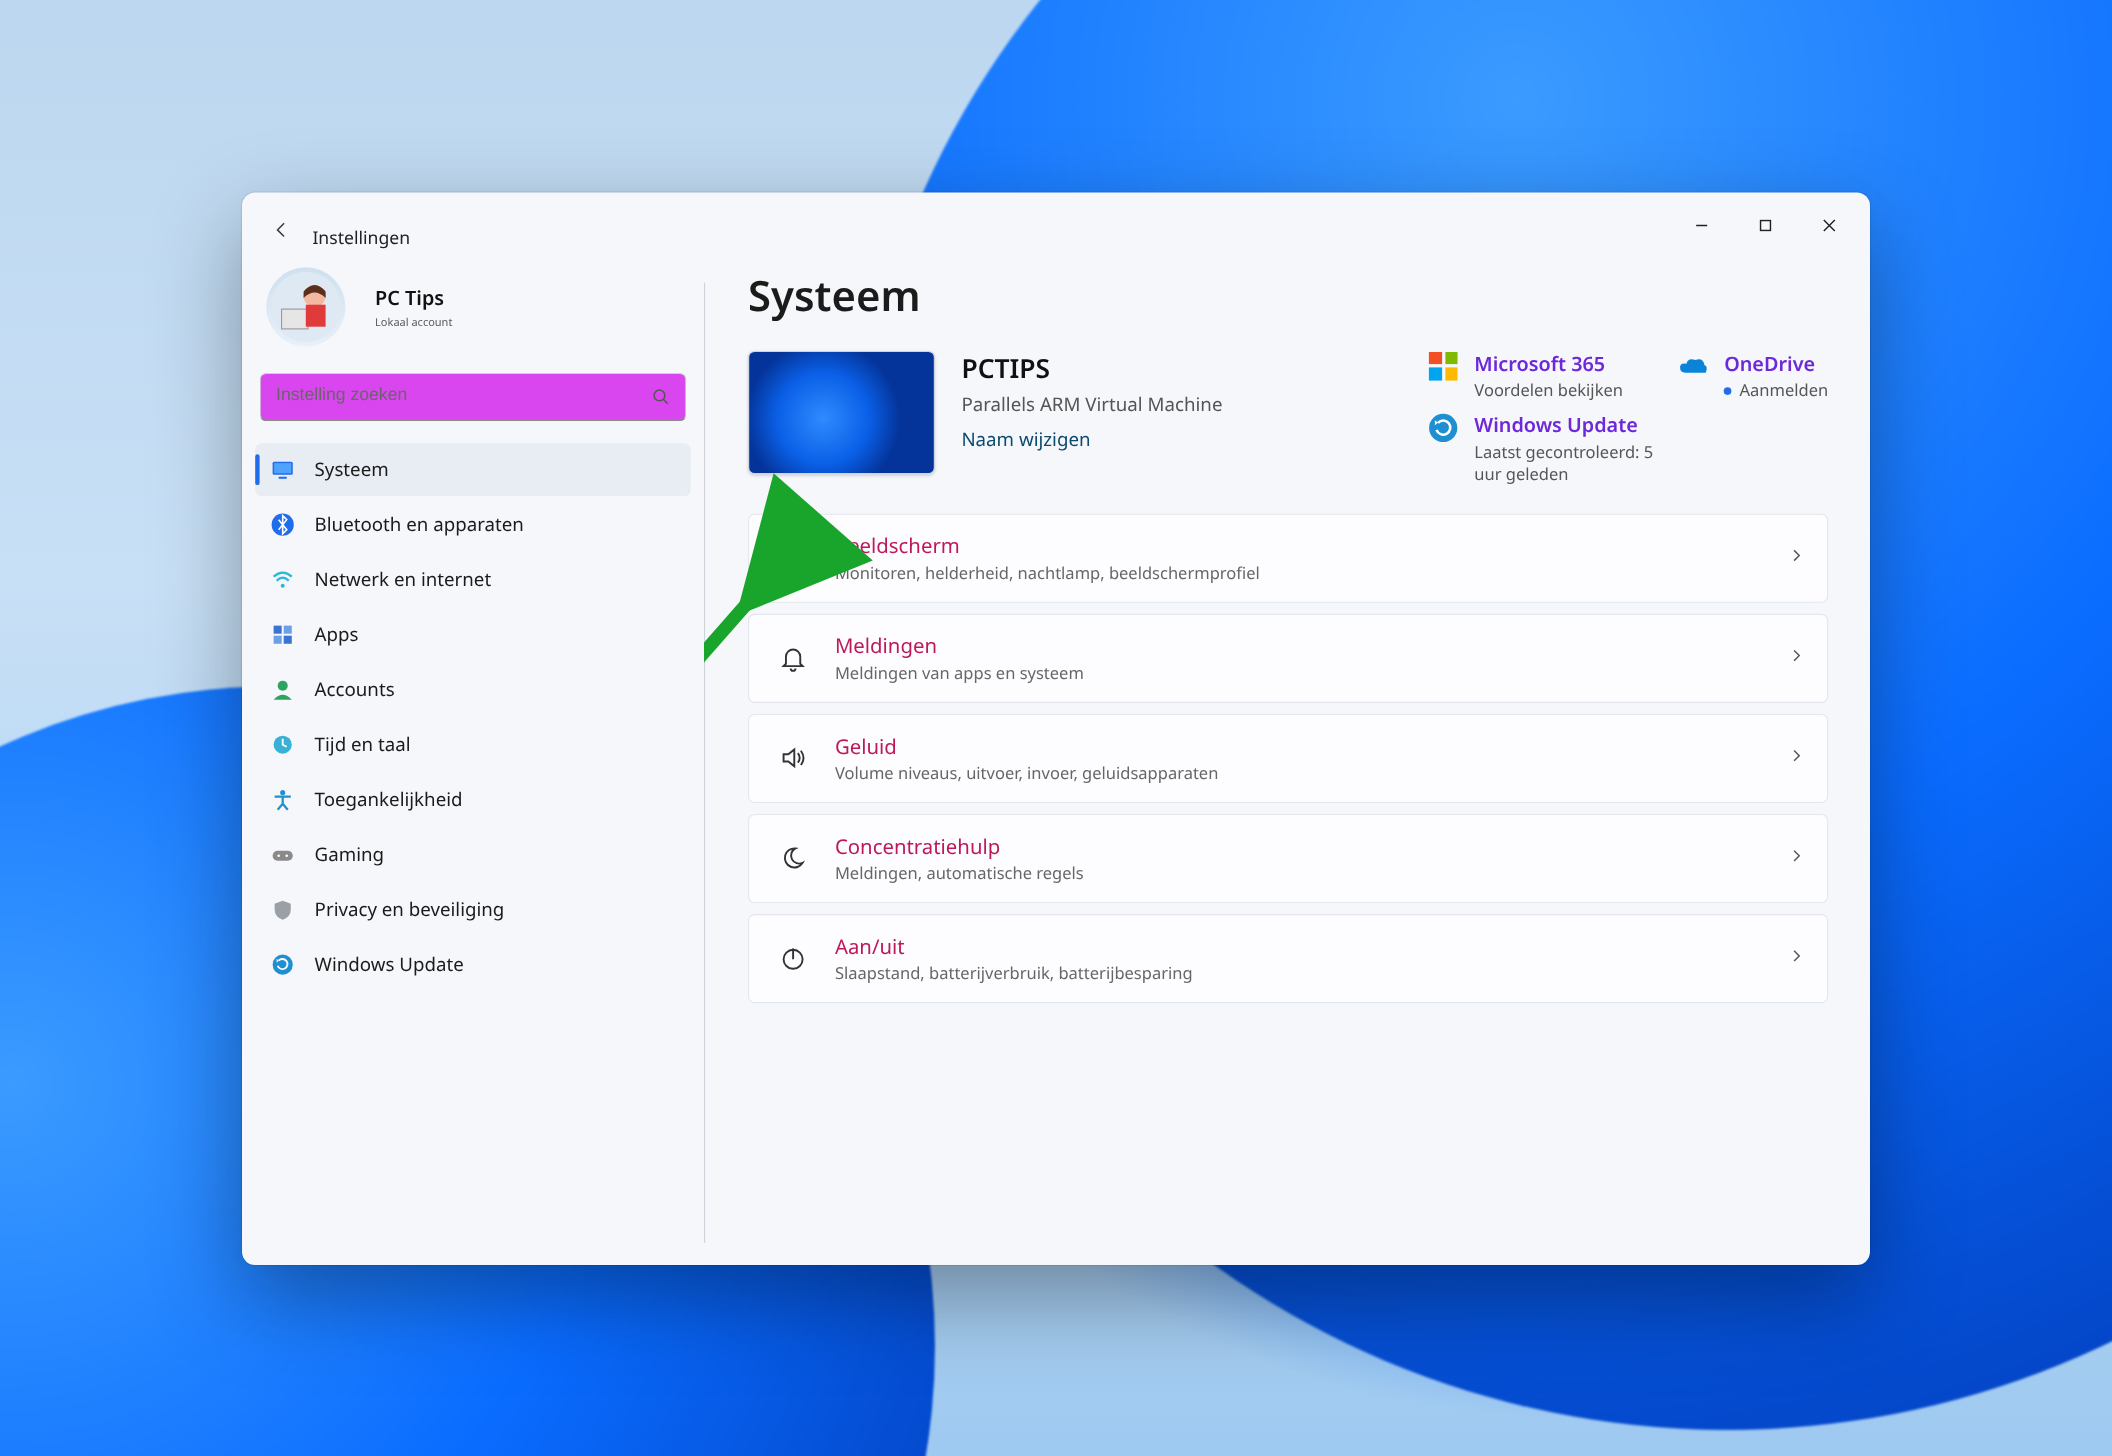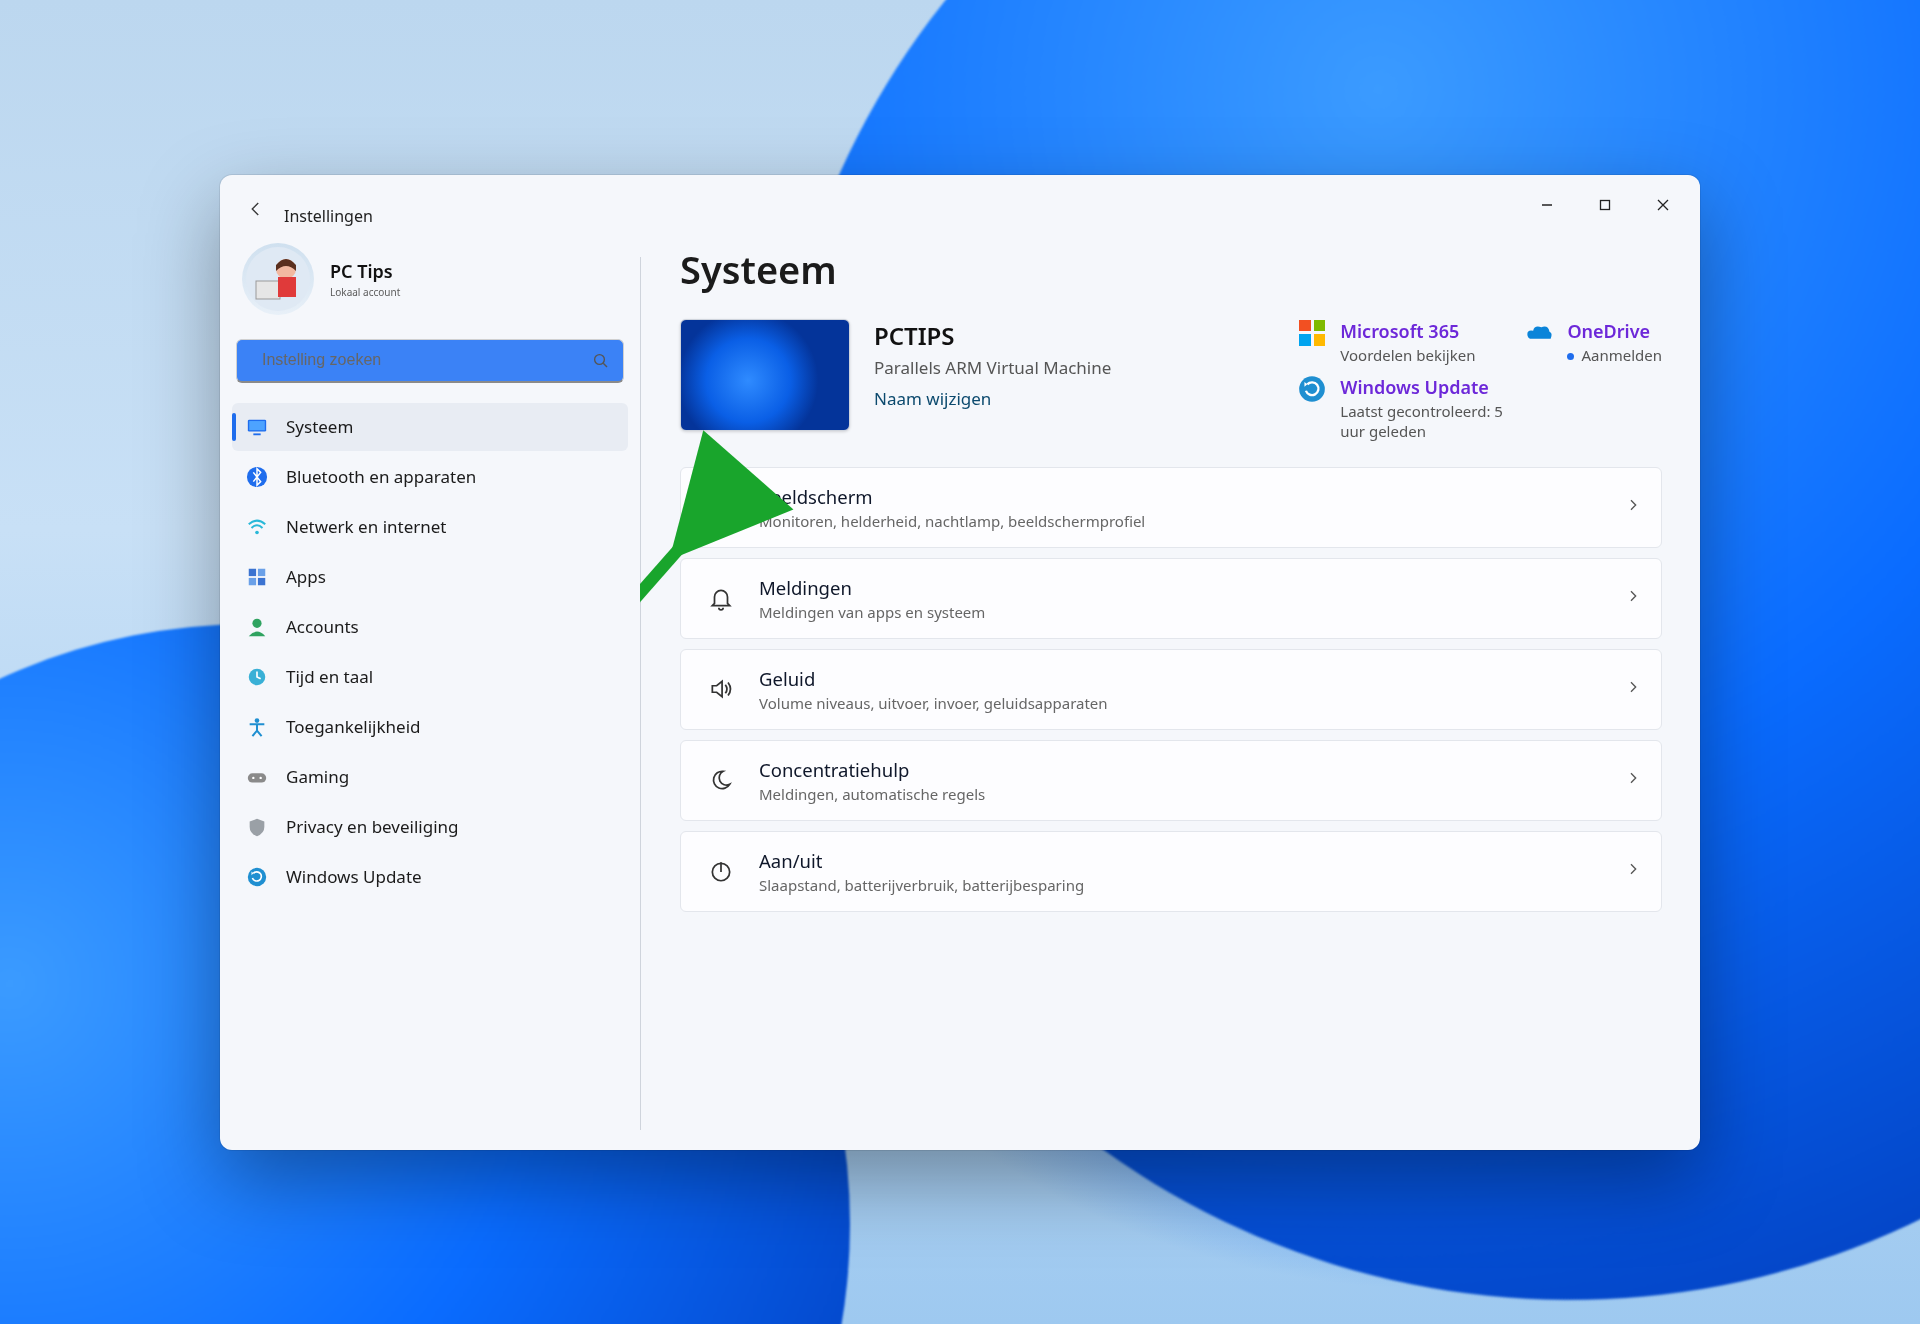--- a/index.html
+++ b/index.html
@@ -38,29 +38,29 @@
   .back-btn svg { width:18px;height:18px; stroke:#3a3a3a; }
   .title { margin-left:10px; font-size:16px; color:#222; }
   .win-controls { margin-left:auto; display:flex; }
   .win-btn { width:58px; height:44px; border:none; background:transparent; display:flex;align-items:center;justify-content:center; cursor:pointer; }
   .win-btn svg { width:14px; height:14px; stroke:#222; fill:none; stroke-width:1.3; }
 
   .body { flex:1; display:flex; overflow:hidden; }
 
   
   .sidebar { width:420px; padding:10px 12px 0 12px; display:flex; flex-direction:column; border-right:0; position:relative;}
-  .profile { display:flex; align-items:center; gap:16px; padding:6px 10px 14px 10px; }
+  .profile { display:flex; align-items:center; gap:27px; padding:6px 10px 14px 10px; }
   .avatar { width:72px; height:72px; border-radius:50%; background:linear-gradient(180deg,#cfe0ef,#e8f0f8); display:flex;align-items:center;justify-content:center; overflow:hidden; }
   .avatar svg { width:64px;height:64px; }
   .profile .name { font-weight:600; font-size:18px; color:#111; }
   .profile .sub { font-size:10px; color:#5b5b5b; margin-top:2px; }
   .search-box { margin:10px 4px 14px 4px; position:relative; }
   .search-box input {
     width:100%; height:44px; border:1px solid #d0d0d0; border-bottom:2px solid #8a8a8a;
-    border-radius:6px; background:#3b82f6; padding:0 44px 0 25px; font-size:16px; color:#333;
+    border-radius:6px; background:#d946ef; padding:0 44px 0 14px; font-size:16px; color:#333;
   }
   .search-box input::placeholder { color:#666; }
   .search-icon { position:absolute; right:14px; top:50%; transform:translateY(-50%); width:18px;height:18px; stroke:#555; fill:none; }
 
   .nav { display:flex; flex-direction:column; gap:2px; margin-top:6px; }
   .nav-item {
     display:flex; align-items:center; gap:18px; height:48px; padding:0 14px; border-radius:6px;
     font-size:17px; color:#1b1b1b; cursor:pointer; position:relative;
   }
   .nav-item.active { background:#e8ecf3; }
@@ -97,21 +97,21 @@
   .ms365-grid span:nth-child(3){background:#00a4ef;} .ms365-grid span:nth-child(4){background:#ffb900;}
   .svc-wu { grid-column:1 / span 2; }
 
   .cards { display:flex; flex-direction:column; gap:10px; }
   .card {
     background:#fdfdff; border:1px solid #e3e6ec; border-radius:6px;
     display:flex; align-items:center; padding:16px 20px; cursor:pointer;
   }
   .card .cico { width:40px; display:flex;align-items:center;justify-content:center; margin-right:18px;}
   .card .cico svg { width:26px;height:26px; stroke:#333; fill:none; stroke-width:1.6;}
-  .card .ctitle { font-size:18.5px; color:#0f172a; }
+  .card .ctitle { font-size:18.5px; color:#be185d; }
   .card .csub { font-size:15px; color:#666; margin-top:2px; }
   .card .chev { margin-left:auto; }
   .card .chev svg { width:16px;height:16px; stroke:#555; fill:none; stroke-width:2;}
 
   
   .arrow { position:absolute; pointer-events:none; }
   .arrow svg { overflow:visible; }
 </style>
 </head>
 <body>

